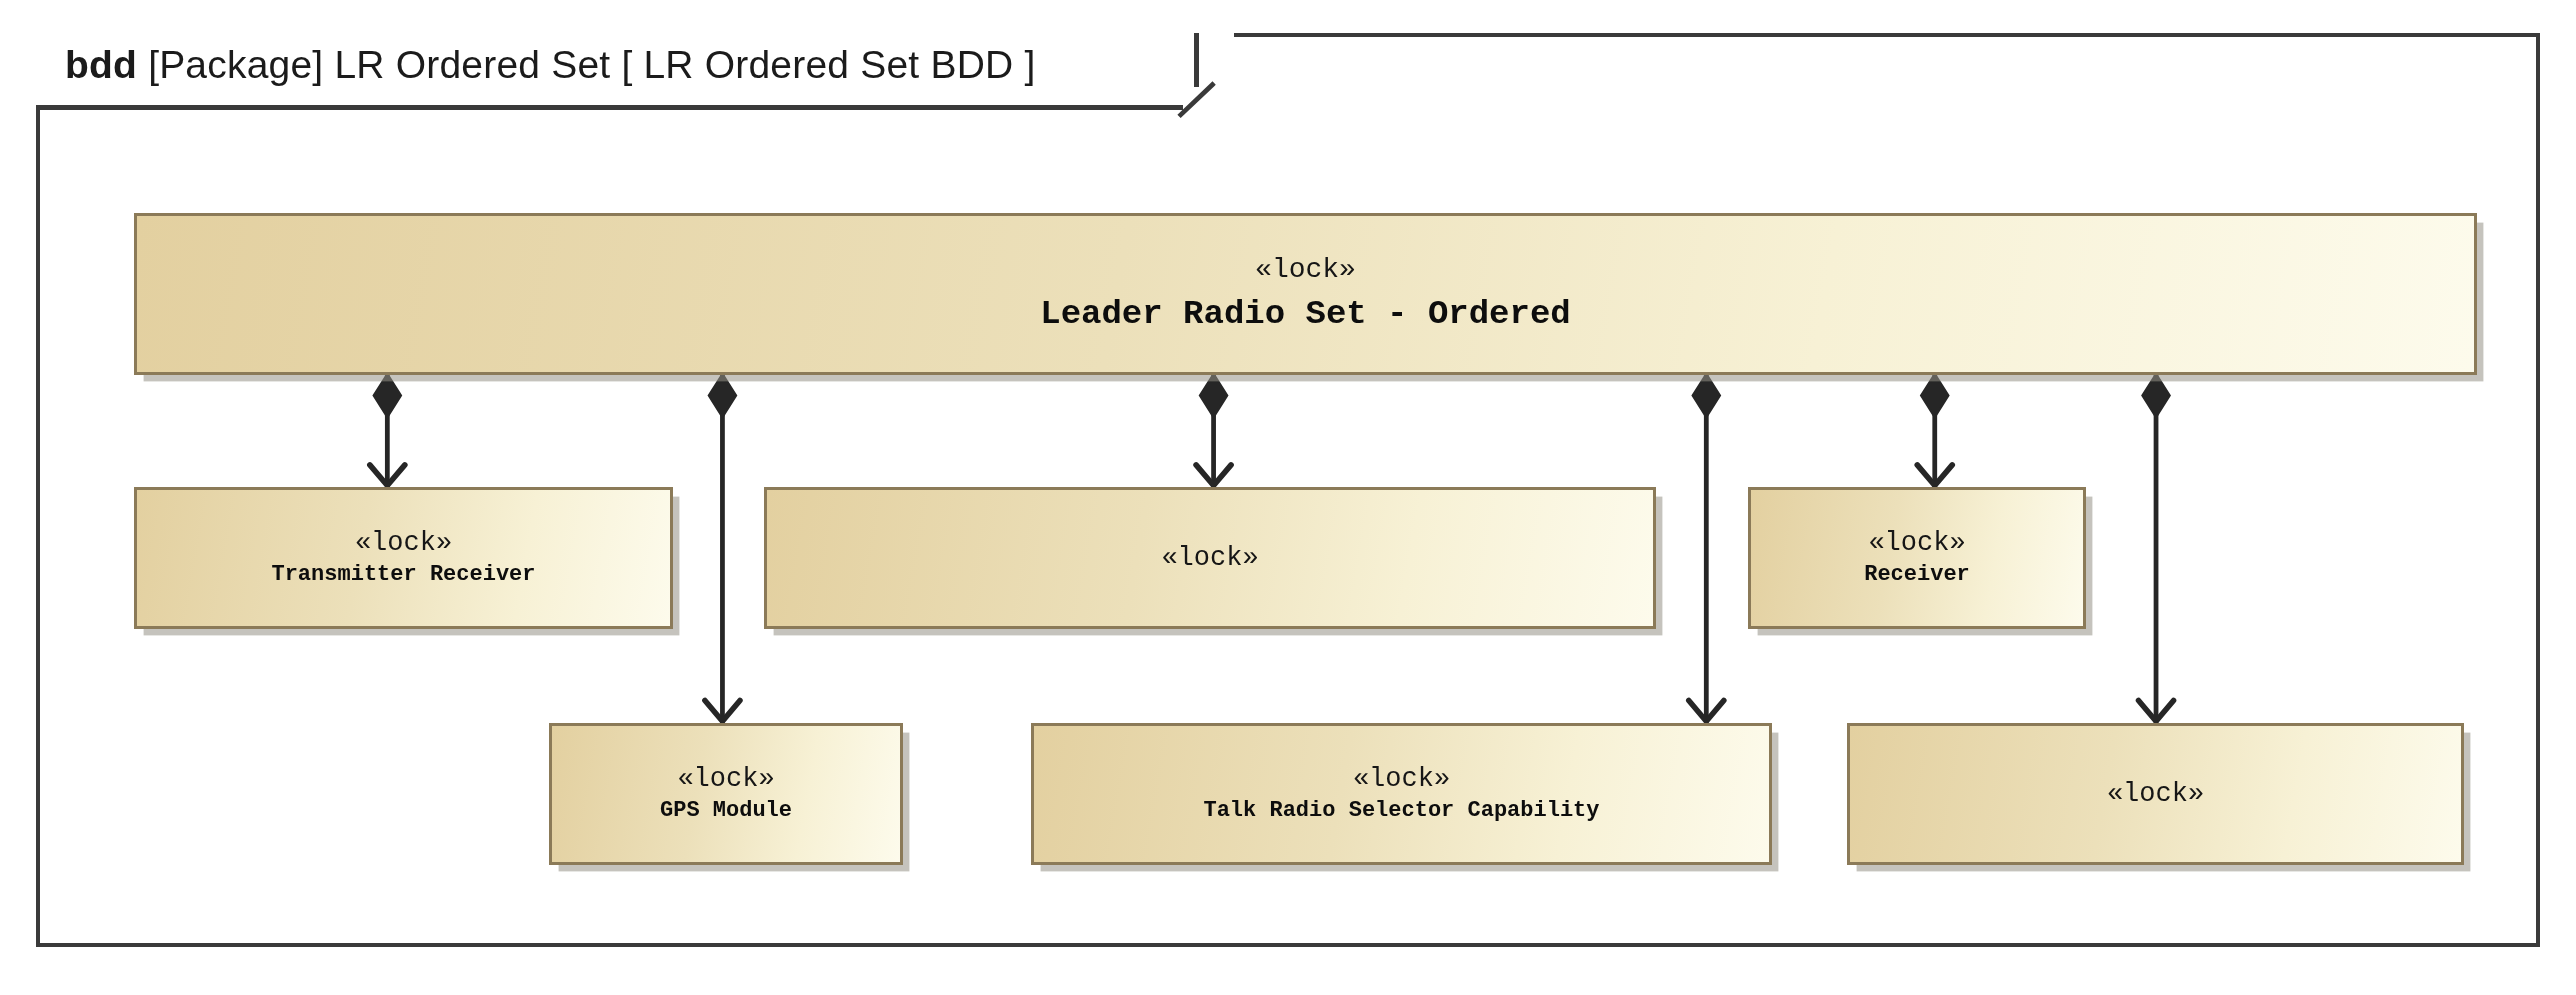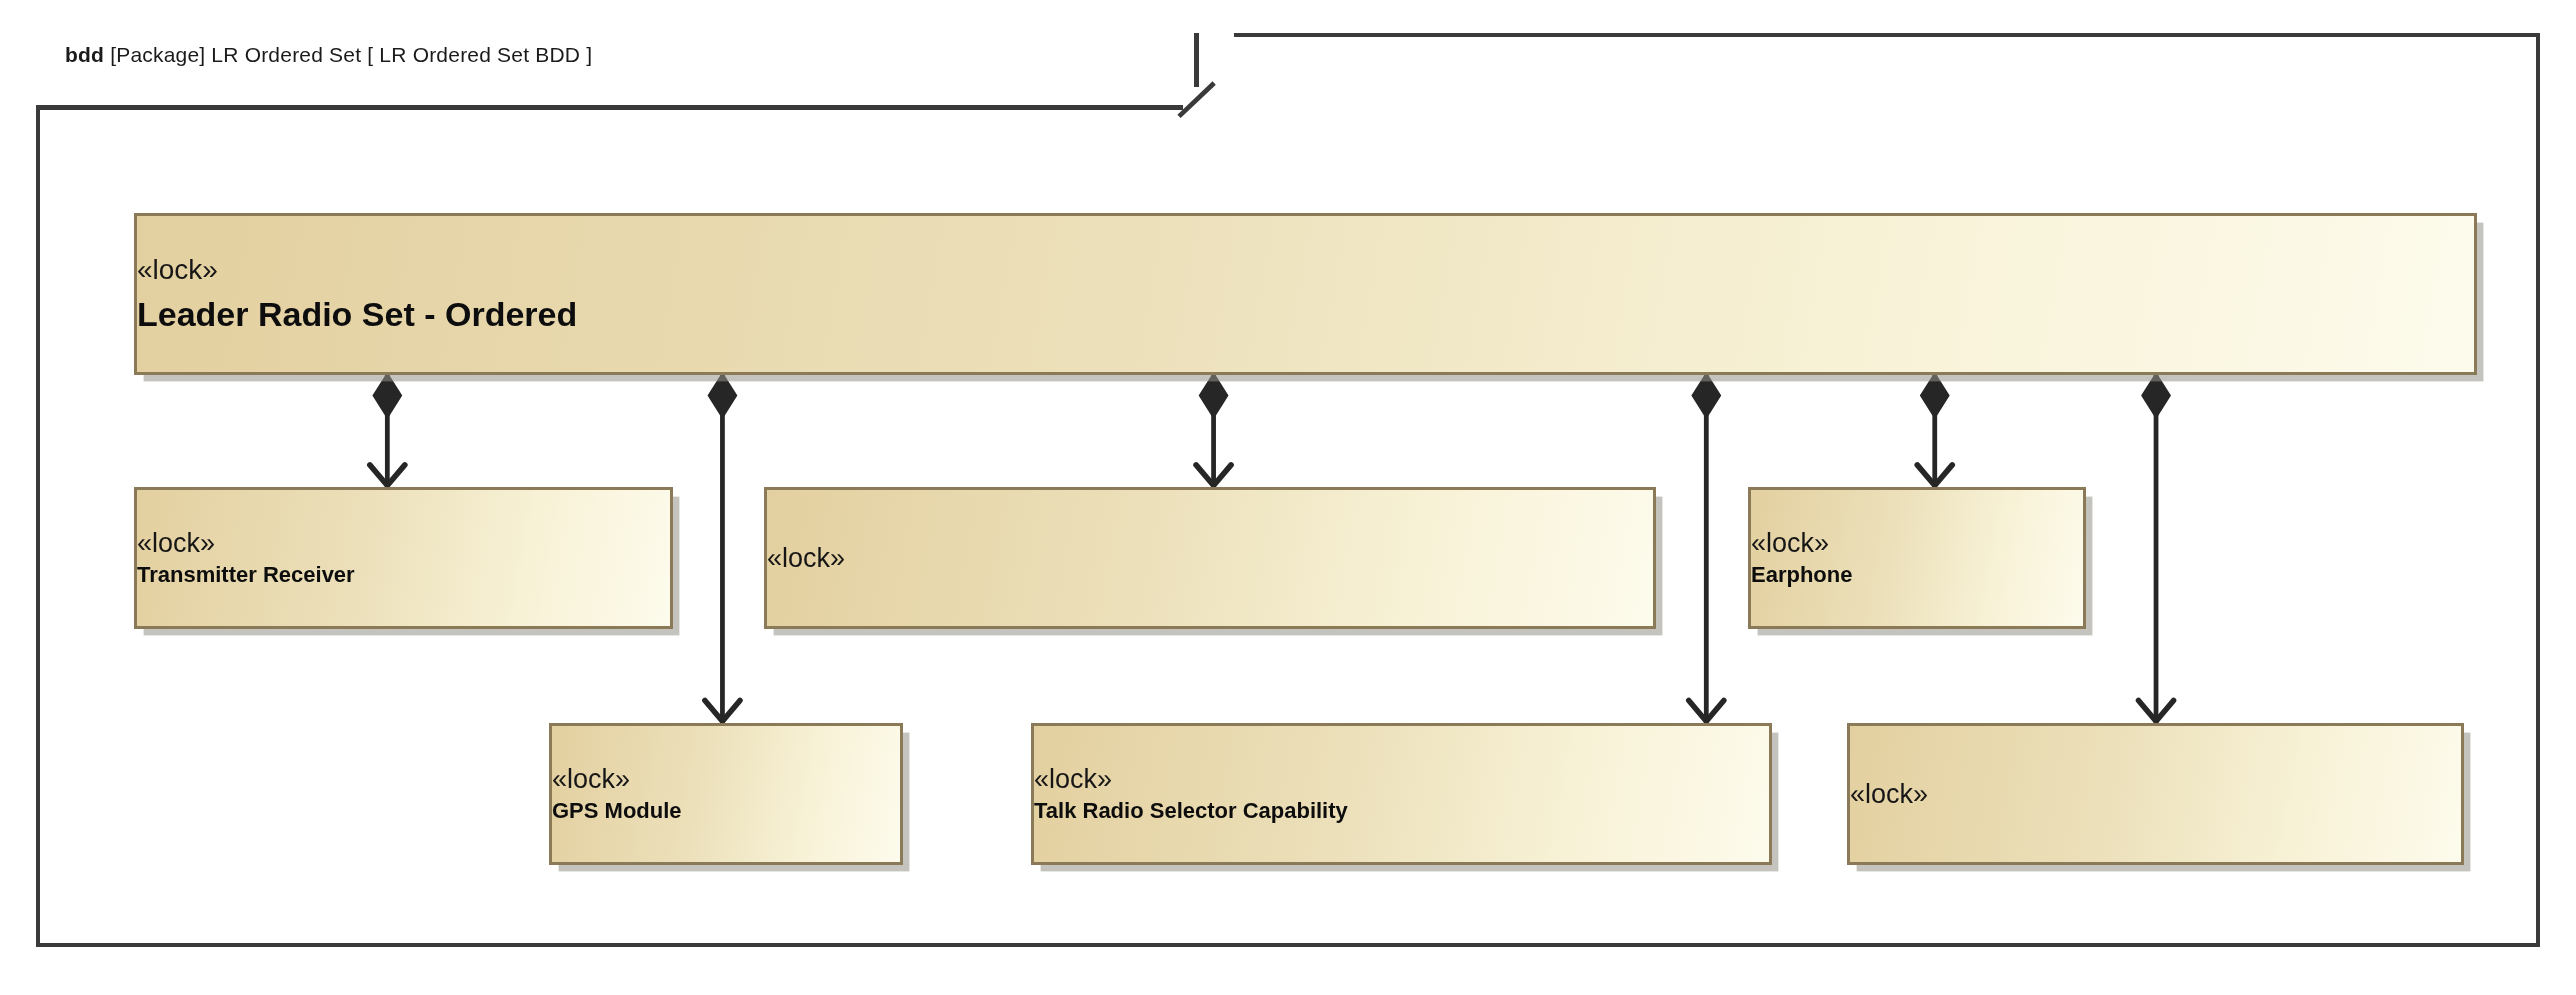--- a/index.html
+++ b/index.html
@@ -68,41 +68,43 @@
     height: 35px;
     z-index: 7;
     overflow: visible;
   }
 
   .tab-text {
     position: absolute;
     left: 65px;
     top: 43px;
     white-space: nowrap;
-    font-size: 21px;
+    font-size: 39px;
     color: #1b1b1b;
     letter-spacing: 0.2px;
     z-index: 8;
   }
   .tab-text .kw {
     font-weight: bold;
   }
 
   
   .block {
     position: absolute;
     box-sizing: border-box;
     border: 3.2px solid #8b7a58;
     background: linear-gradient(100deg, #e3d0a0 0%, #ece0ba 42%, #f7f1d5 72%, #fdfbec 100%);
     box-shadow: 8px 8px 0 -1.6px rgba(150,145,135,0.55);
     display: flex;
     flex-direction: column;
+    align-items: center;
     justify-content: center;
     z-index: 4;
     overflow: hidden;
+    font-family: Liberation Mono, monospace;
   }
   .block .stereo {
     font-size: 27px;
     color: #161616;
     line-height: 1.05;
     white-space: nowrap;
   }
   .block .bname {
     font-size: 22px;
     font-weight: bold;
@@ -201,21 +203,21 @@
     <div class="stereo">«lock»</div>
     <div class="bname">Transmitter Receiver</div>
   </div>
 
   <div class="block" style="left:764px; top:487px; width:892px; height:142px;">
     <div class="stereo">«lock»</div>
   </div>
 
   <div class="block" style="left:1748px; top:487px; width:338px; height:142px;">
     <div class="stereo">«lock»</div>
-    <div class="bname">Earphone</div>
+    <div class="bname">Receiver</div>
   </div>
 
   <div class="block" style="left:549px; top:723px; width:354px; height:142px;">
     <div class="stereo">«lock»</div>
     <div class="bname">GPS Module</div>
   </div>
 
   <div class="block" style="left:1031px; top:723px; width:741px; height:142px;">
     <div class="stereo">«lock»</div>
     <div class="bname">Talk Radio Selector Capability</div>

